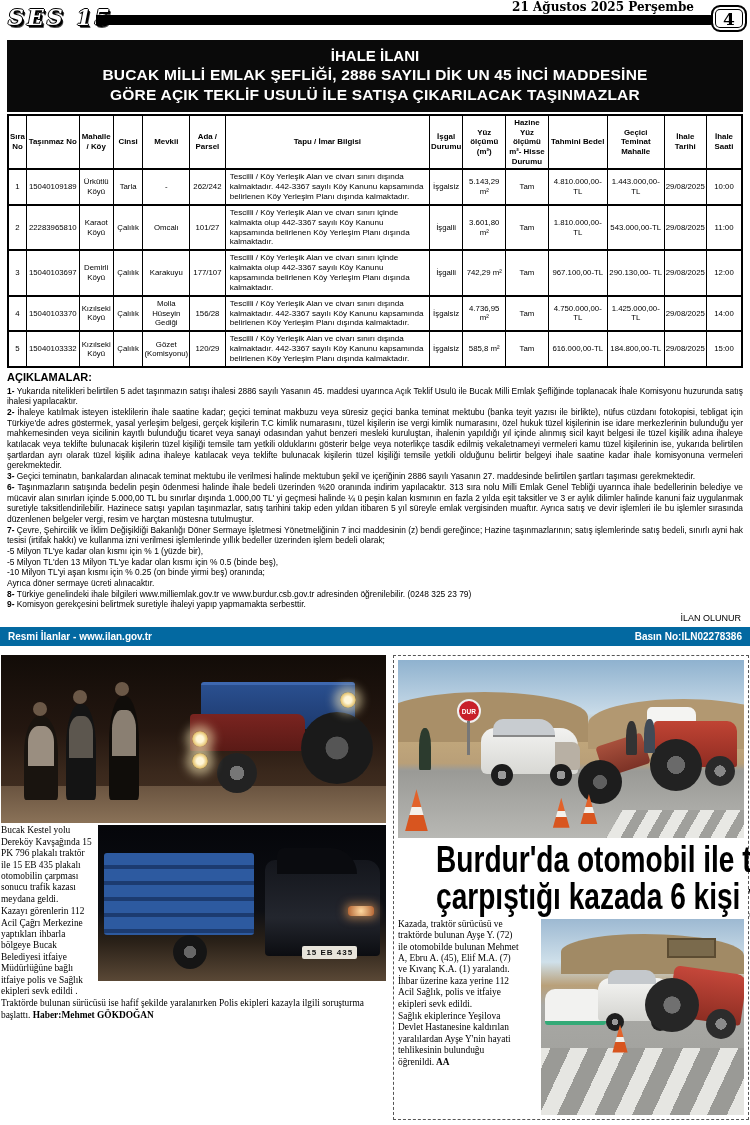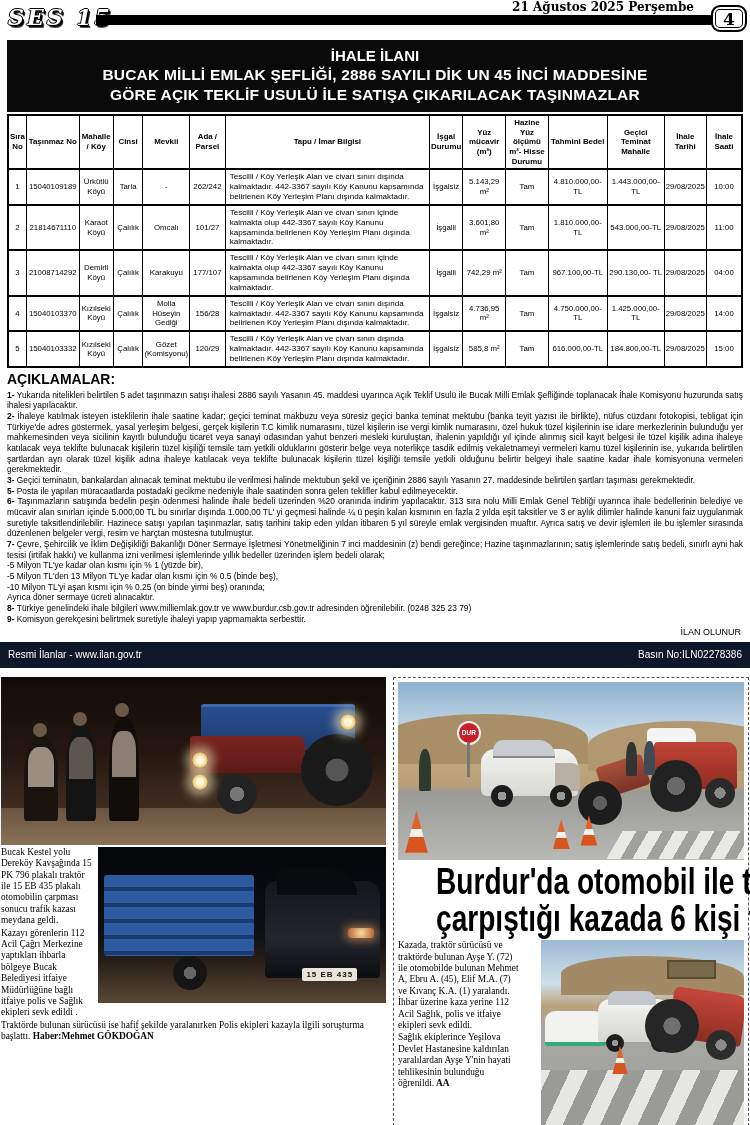--- a/index.html
+++ b/index.html
@@ -23,26 +23,26 @@
   .banner .l1{font-size:15px;line-height:19px;}
   .banner .l2{font-size:15.5px;line-height:19.5px;letter-spacing:.2px;}
   
   table.notice-table{margin:2px 7px 0 7px;width:736px;border-collapse:collapse;border:2.5px solid #000;
         font-size:7.8px;line-height:1.22;}
   .notice-table th{border:1px solid #000;font-size:7.9px;font-weight:bold;padding:2px 1px;text-align:center;vertical-align:middle;}
   .notice-table td{border:1px solid #000;border-top-width:2px;padding:2px 1px;text-align:center;vertical-align:middle;}
   .notice-table td.left{text-align:left;padding:2px 4px;font-size:8.1px;}
   
   .explanations{margin:3px 7px 0 7px;font-size:8.4px;line-height:1.27;}
-  .exp-title{font-weight:bold;font-size:14px;margin:2px 0 1px 0;}
+  .exp-title{font-weight:bold;font-size:11px;margin:2px 0 1px 0;}
   .explanations p{margin:0;text-align:justify;}
   .ilan-olunur{text-align:right;font-size:9px;margin:3px 2px 3px 0;}
   
-  .footer-bar{height:26px;background:#0f172a;color:#fff;display:flex;justify-content:space-between;align-items:center;
-        font-weight:normal;font-size:10px;padding:0 8px;}
+  .footer-bar{height:19px;background:#0369a1;color:#fff;display:flex;justify-content:space-between;align-items:center;
+        font-weight:bold;font-size:10px;padding:0 8px;}
   
   .articles{display:flex;gap:7px;margin:9px 1px 0 1px;}
   .art-left{width:385px;flex:0 0 385px;}
   .art-right{flex:1;border:1.5px dashed #555;padding:4px;min-width:0;}
   .photo{position:relative;overflow:hidden;}
   h1.headline{margin:4px 0 2px 0;text-align:center;font-weight:bold;line-height:1.02;}
   h1.headline span{display:block;white-space:nowrap;}
   .art-left h1.headline{font-size:34px;}
   .art-left h1.headline span{transform:scaleX(.80);}
   .art-right h1.headline{font-size:36px;}
@@ -175,21 +175,21 @@
       <thead>
         <tr data-name="table-header-row">
             <th data-name="column-header">Sıra No</th>
             <th data-name="column-header">Taşınmaz No</th>
             <th data-name="column-header">Mahalle / Köy</th>
             <th data-name="column-header">Cinsi</th>
             <th data-name="column-header">Mevkii</th>
             <th data-name="column-header">Ada / Parsel</th>
             <th data-name="column-header">Tapu / İmar  Bilgisi</th>
             <th data-name="column-header">İşgal Durumu</th>
-            <th data-name="column-header">Yüz mücavir (m²)</th>
+            <th data-name="column-header">Yüz ölçümü (m²)</th>
             <th data-name="column-header">Hazine Yüz ölçümü m²- Hisse Durumu</th>
             <th data-name="column-header">Tahmini Bedel</th>
             <th data-name="column-header">Geçici Teminat Mahalle</th>
             <th data-name="column-header">İhale Tarihi</th>
             <th data-name="column-header">İhale Saati</th>
           </tr>
       </thead>
       <tbody data-name="notice-table-body">
           <tr data-name="table-row">
             <td data-name="table-cell">1</td>
@@ -202,49 +202,49 @@
             <td data-name="table-cell">İşgalsiz</td>
             <td data-name="table-cell">5.143,29 m²</td>
             <td data-name="table-cell">Tam</td>
             <td data-name="table-cell">4.810.000,00-TL</td>
             <td data-name="table-cell">1.443.000,00-TL</td>
             <td data-name="table-cell">29/08/2025</td>
             <td data-name="table-cell">10:00</td>
           </tr>
           <tr data-name="table-row">
             <td data-name="table-cell">2</td>
-            <td data-name="table-cell">21814671110</td>
+            <td data-name="table-cell">22283965810</td>
             <td data-name="table-cell">Karaot Köyü</td>
             <td data-name="table-cell">Çalılık</td>
             <td data-name="table-cell">Omcalı</td>
             <td data-name="table-cell">101/27</td>
             <td data-name="table-cell" class="left">Tescilli / Köy Yerleşik Alan ve civarı sınırı içinde kalmakta olup 442-3367 sayılı Köy Kanunu kapsamında belirlenen Köy Yerleşim Planı dışında kalmaktadır.</td>
             <td data-name="table-cell">İşgalli</td>
             <td data-name="table-cell">3.601,80 m²</td>
             <td data-name="table-cell">Tam</td>
             <td data-name="table-cell">1.810.000,00-TL</td>
             <td data-name="table-cell">543.000,00-TL</td>
             <td data-name="table-cell">29/08/2025</td>
             <td data-name="table-cell">11:00</td>
           </tr>
           <tr data-name="table-row">
             <td data-name="table-cell">3</td>
-            <td data-name="table-cell">21008714292</td>
+            <td data-name="table-cell">15040103697</td>
             <td data-name="table-cell">Demirli Köyü</td>
             <td data-name="table-cell">Çalılık</td>
             <td data-name="table-cell">Karakuyu</td>
             <td data-name="table-cell">177/107</td>
             <td data-name="table-cell" class="left">Tescilli / Köy Yerleşik Alan ve civarı sınırı içinde kalmakta olup 442-3367 sayılı Köy Kanunu kapsamında belirlenen Köy Yerleşim Planı dışında kalmaktadır.</td>
             <td data-name="table-cell">İşgalli</td>
             <td data-name="table-cell">742,29 m²</td>
             <td data-name="table-cell">Tam</td>
             <td data-name="table-cell">967.100,00-TL</td>
             <td data-name="table-cell">290.130,00- TL</td>
             <td data-name="table-cell">29/08/2025</td>
-            <td data-name="table-cell">04:00</td>
+            <td data-name="table-cell">12:00</td>
           </tr>
           <tr data-name="table-row">
             <td data-name="table-cell">4</td>
             <td data-name="table-cell">15040103370</td>
             <td data-name="table-cell">Kızılseki Köyü</td>
             <td data-name="table-cell">Çalılık</td>
             <td data-name="table-cell">Molla Hüseyin Gediği</td>
             <td data-name="table-cell">156/28</td>
             <td data-name="table-cell" class="left">Tescilli / Köy Yerleşik Alan ve civarı sınırı dışında kalmaktadır. 442-3367 sayılı Köy Kanunu kapsamında belirlenen Köy Yerleşim Planı dışında kalmaktadır.</td>
             <td data-name="table-cell">İşgalsiz</td>
@@ -273,21 +273,20 @@
           </tr>
         </tbody>
     </table>
 
     <div class="explanations" data-name="explanations">
       <div class="exp-title" data-name="explanations-title">AÇIKLAMALAR:</div>
       <div data-name="explanations-list">
           <p data-name="explanation-item"><b>1- </b>Yukarıda nitelikleri belirtilen 5 adet taşınmazın satışı ihalesi 2886 sayılı Yasanın 45. maddesi uyarınca Açık Teklif Usulü ile Bucak Milli Emlak Şefliğinde toplanacak İhale Komisyonu huzurunda satış ihalesi yapılacaktır.</p>
           <p data-name="explanation-item"><b>2- </b>İhaleye katılmak isteyen isteklilerin ihale saatine kadar; geçici teminat makbuzu veya süresiz geçici banka teminat mektubu (banka teyit yazısı ile birlikte), nüfus cüzdanı fotokopisi, tebligat için Türkiye'de adres göstermek, yasal yerleşim belgesi, gerçek kişilerin T.C kimlik numarasını, tüzel kişilerin ise vergi kimlik numarasını, özel hukuk tüzel kişilerinin ise idare merkezlerinin bulunduğu yer mahkemesinden veya sicilinin kayıtlı bulunduğu ticaret veya sanayi odasından yahut benzeri mesleki kuruluştan, ihalenin yapıldığı yıl içinde alınmış sicil kayıt belgesi ile tüzel kişilik adına ihaleye katılacak veya teklifte bulunacak kişilerin tüzel kişiliği temsile tam yetkili olduklarını gösterir belge veya noterlikçe tasdik edilmiş vekaletnameyi vermeleri kamu tüzel kişilerinin ise, yukarıda belirtilen şartlardan ayrı olarak tüzel kişilik adına ihaleye katılacak veya teklifte bulunacak kişilerin tüzel kişiliği temsile yetkili olduğunu belirtir belgeyi ihale saatine kadar ihale komisyonuna vermeleri gerekmektedir.</p>
           <p data-name="explanation-item"><b>3- </b>Geçici teminatın, bankalardan alınacak teminat mektubu ile verilmesi halinde mektubun şekil ve içeriğinin 2886 sayılı Yasanın 27. maddesinde belirtilen şartları taşıması gerekmektedir.</p>
-          <p data-name="explanation-item"><b>5- </b>Posta ile yapılan müracaatlarda postadaki gecikme nedeniyle ihale saatinden sonra gelen teklifler kabul edilmeyecektir.</p>
           <p data-name="explanation-item"><b>6- </b>Taşınmazların satışında bedelin peşin ödenmesi halinde ihale bedeli üzerinden %20 oranında indirim yapılacaktır. 313 sıra nolu Milli Emlak Genel Tebliği uyarınca ihale bedellerinin belediye ve mücavir alan sınırları içinde 5.000,00 TL bu sınırlar dışında 1.000,00 TL' yi geçmesi halinde ¼ ü peşin kalan kısmının en fazla 2 yılda eşit taksitler ve 3 er aylık dilimler halinde kanuni faiz uygulanmak suretiyle taksitlendirilebilir. Hazinece satışı yapılan taşınmazlar, satış tarihini takip eden yıldan itibaren 5 yıl süreyle emlak vergisinden muaftır. Ayrıca satış ve devir işlemleri ile bu işlemler sırasında düzenlenen belgeler vergi, resim ve harçtan müstesna tutulmuştur.</p>
           <p data-name="explanation-item"><b>7- </b>Çevre, Şehircilik ve İklim Değişikliği Bakanlığı Döner Sermaye İşletmesi Yönetmeliğinin 7 inci maddesinin (z) bendi gereğince; Hazine taşınmazlarının; satış işlemlerinde satış bedeli, sınırlı ayni hak tesisi (irtifak hakkı) ve kullanma izni verilmesi işlemlerinde yıllık bedeller üzerinden işlem bedeli olarak;</p>
           <p data-name="explanation-item">-5 Milyon TL'ye kadar olan kısmı için % 1 (yüzde bir),</p>
           <p data-name="explanation-item">-5 Milyon TL'den 13 Milyon TL'ye kadar olan kısmı için % 0.5 (binde beş),</p>
           <p data-name="explanation-item">-10 Milyon TL'yi aşan kısmı için % 0.25 (on binde yirmi beş) oranında;</p>
           <p data-name="explanation-item"> Ayrıca döner sermaye ücreti alınacaktır.</p>
           <p data-name="explanation-item"><b>8- </b>Türkiye genelindeki ihale bilgileri www.milliemlak.gov.tr ve www.burdur.csb.gov.tr adresinden öğrenilebilir. (0248 325 23 79)</p>
           <p data-name="explanation-item"><b>9- </b>Komisyon gerekçesini belirtmek suretiyle ihaleyi yapıp yapmamakta serbesttir.</p>
         </div>
       <div class="ilan-olunur" data-name="ilan-olunur-label">İLAN OLUNUR</div>

